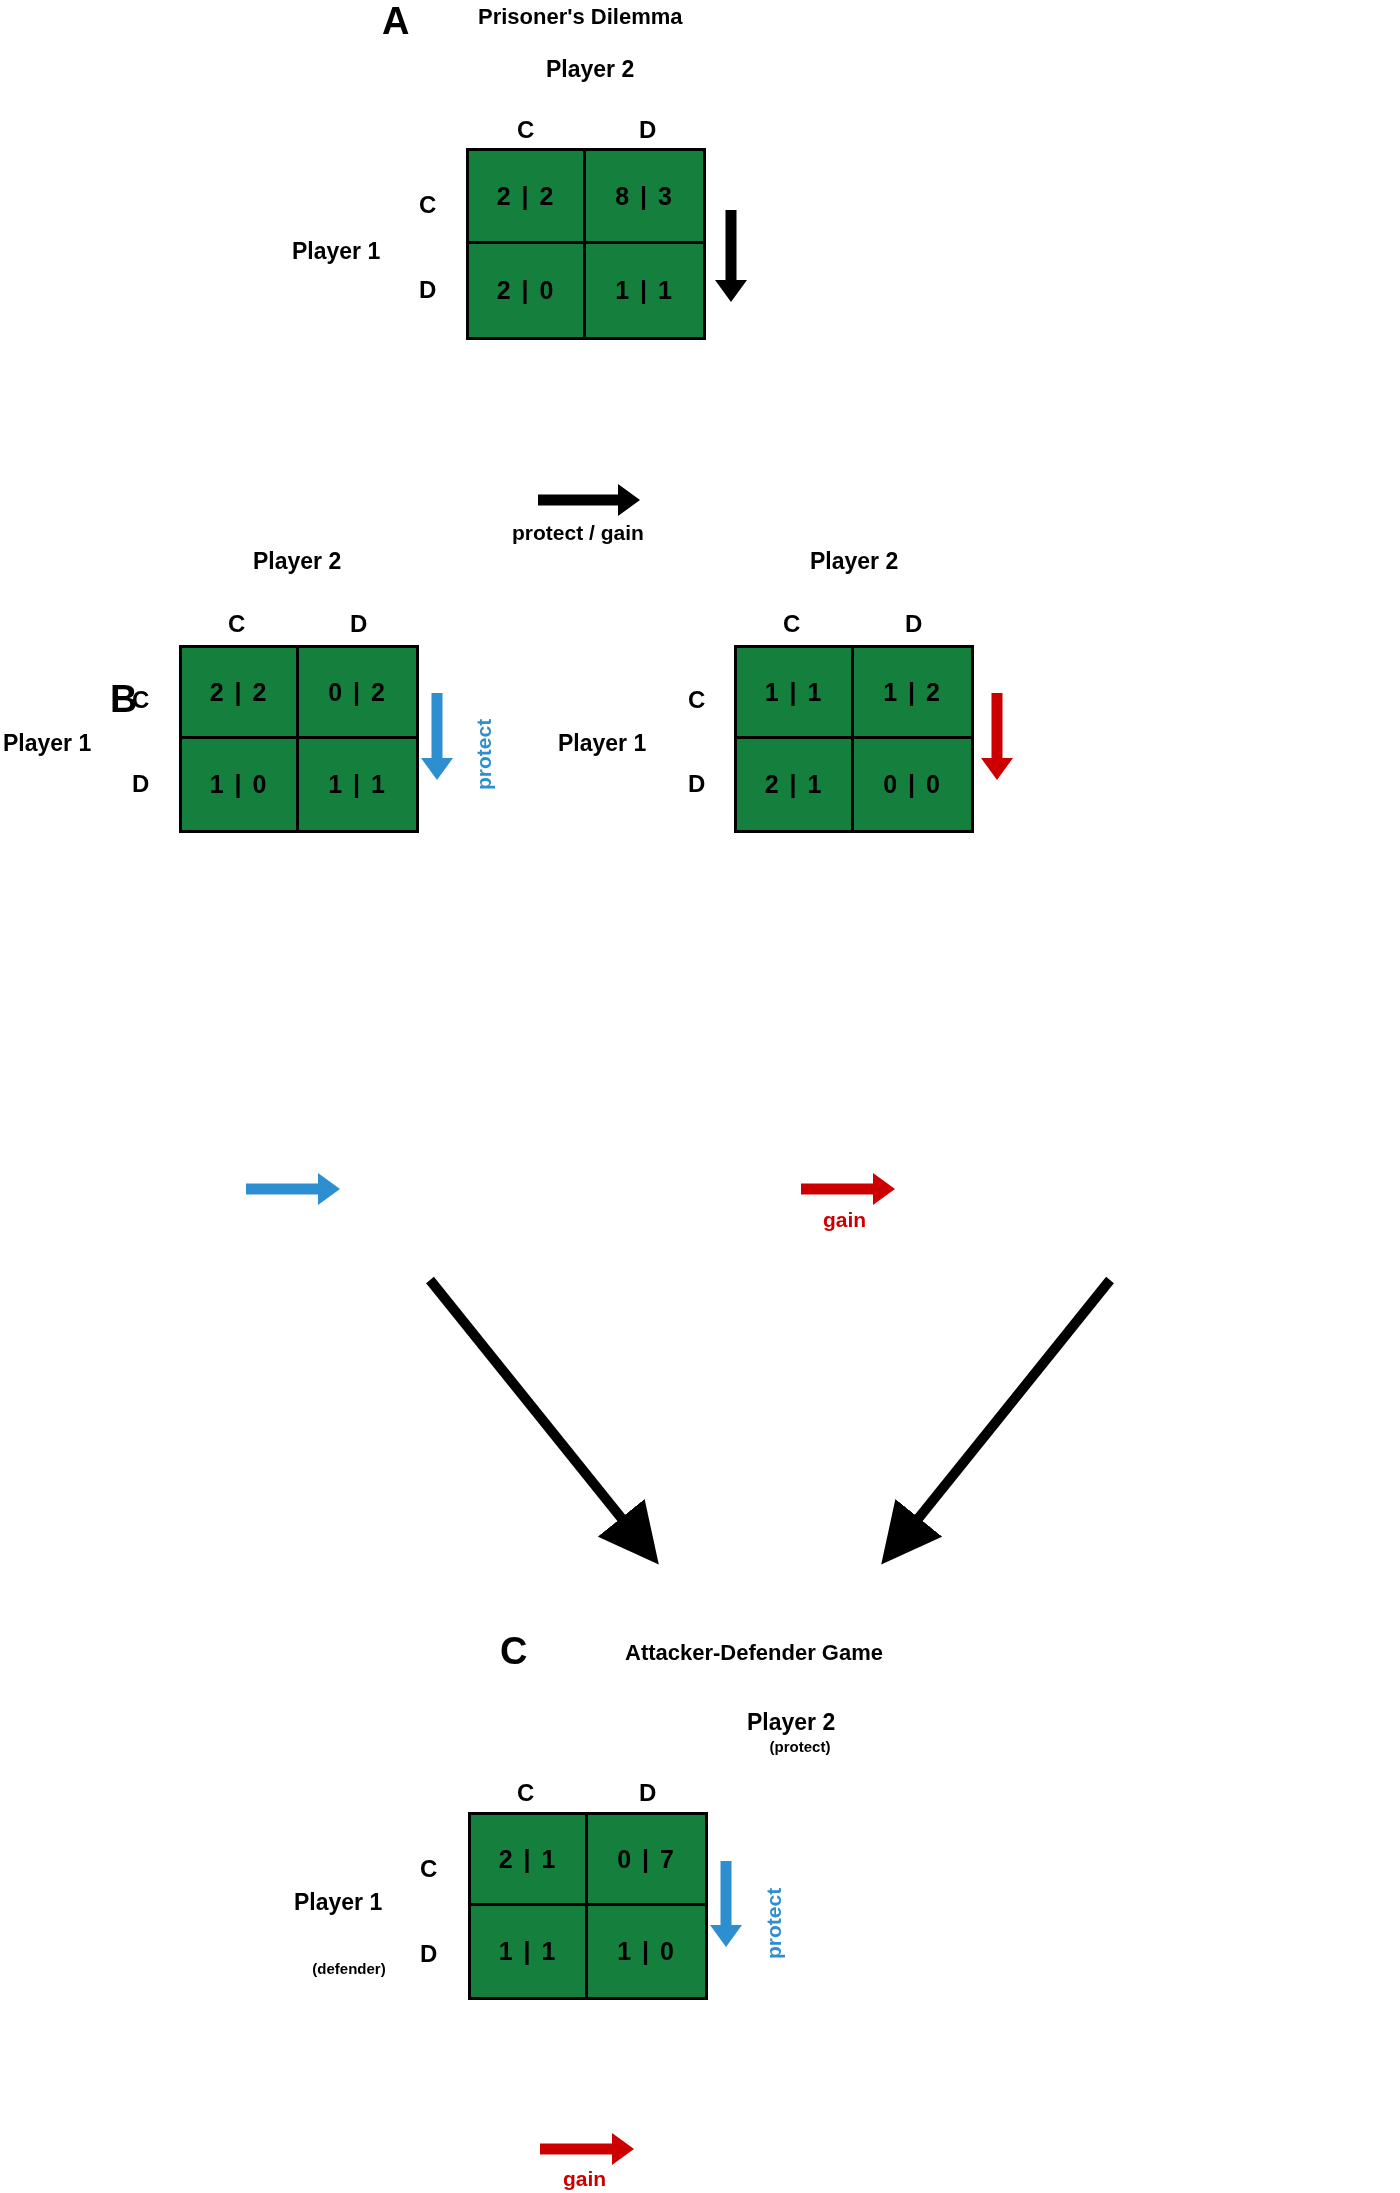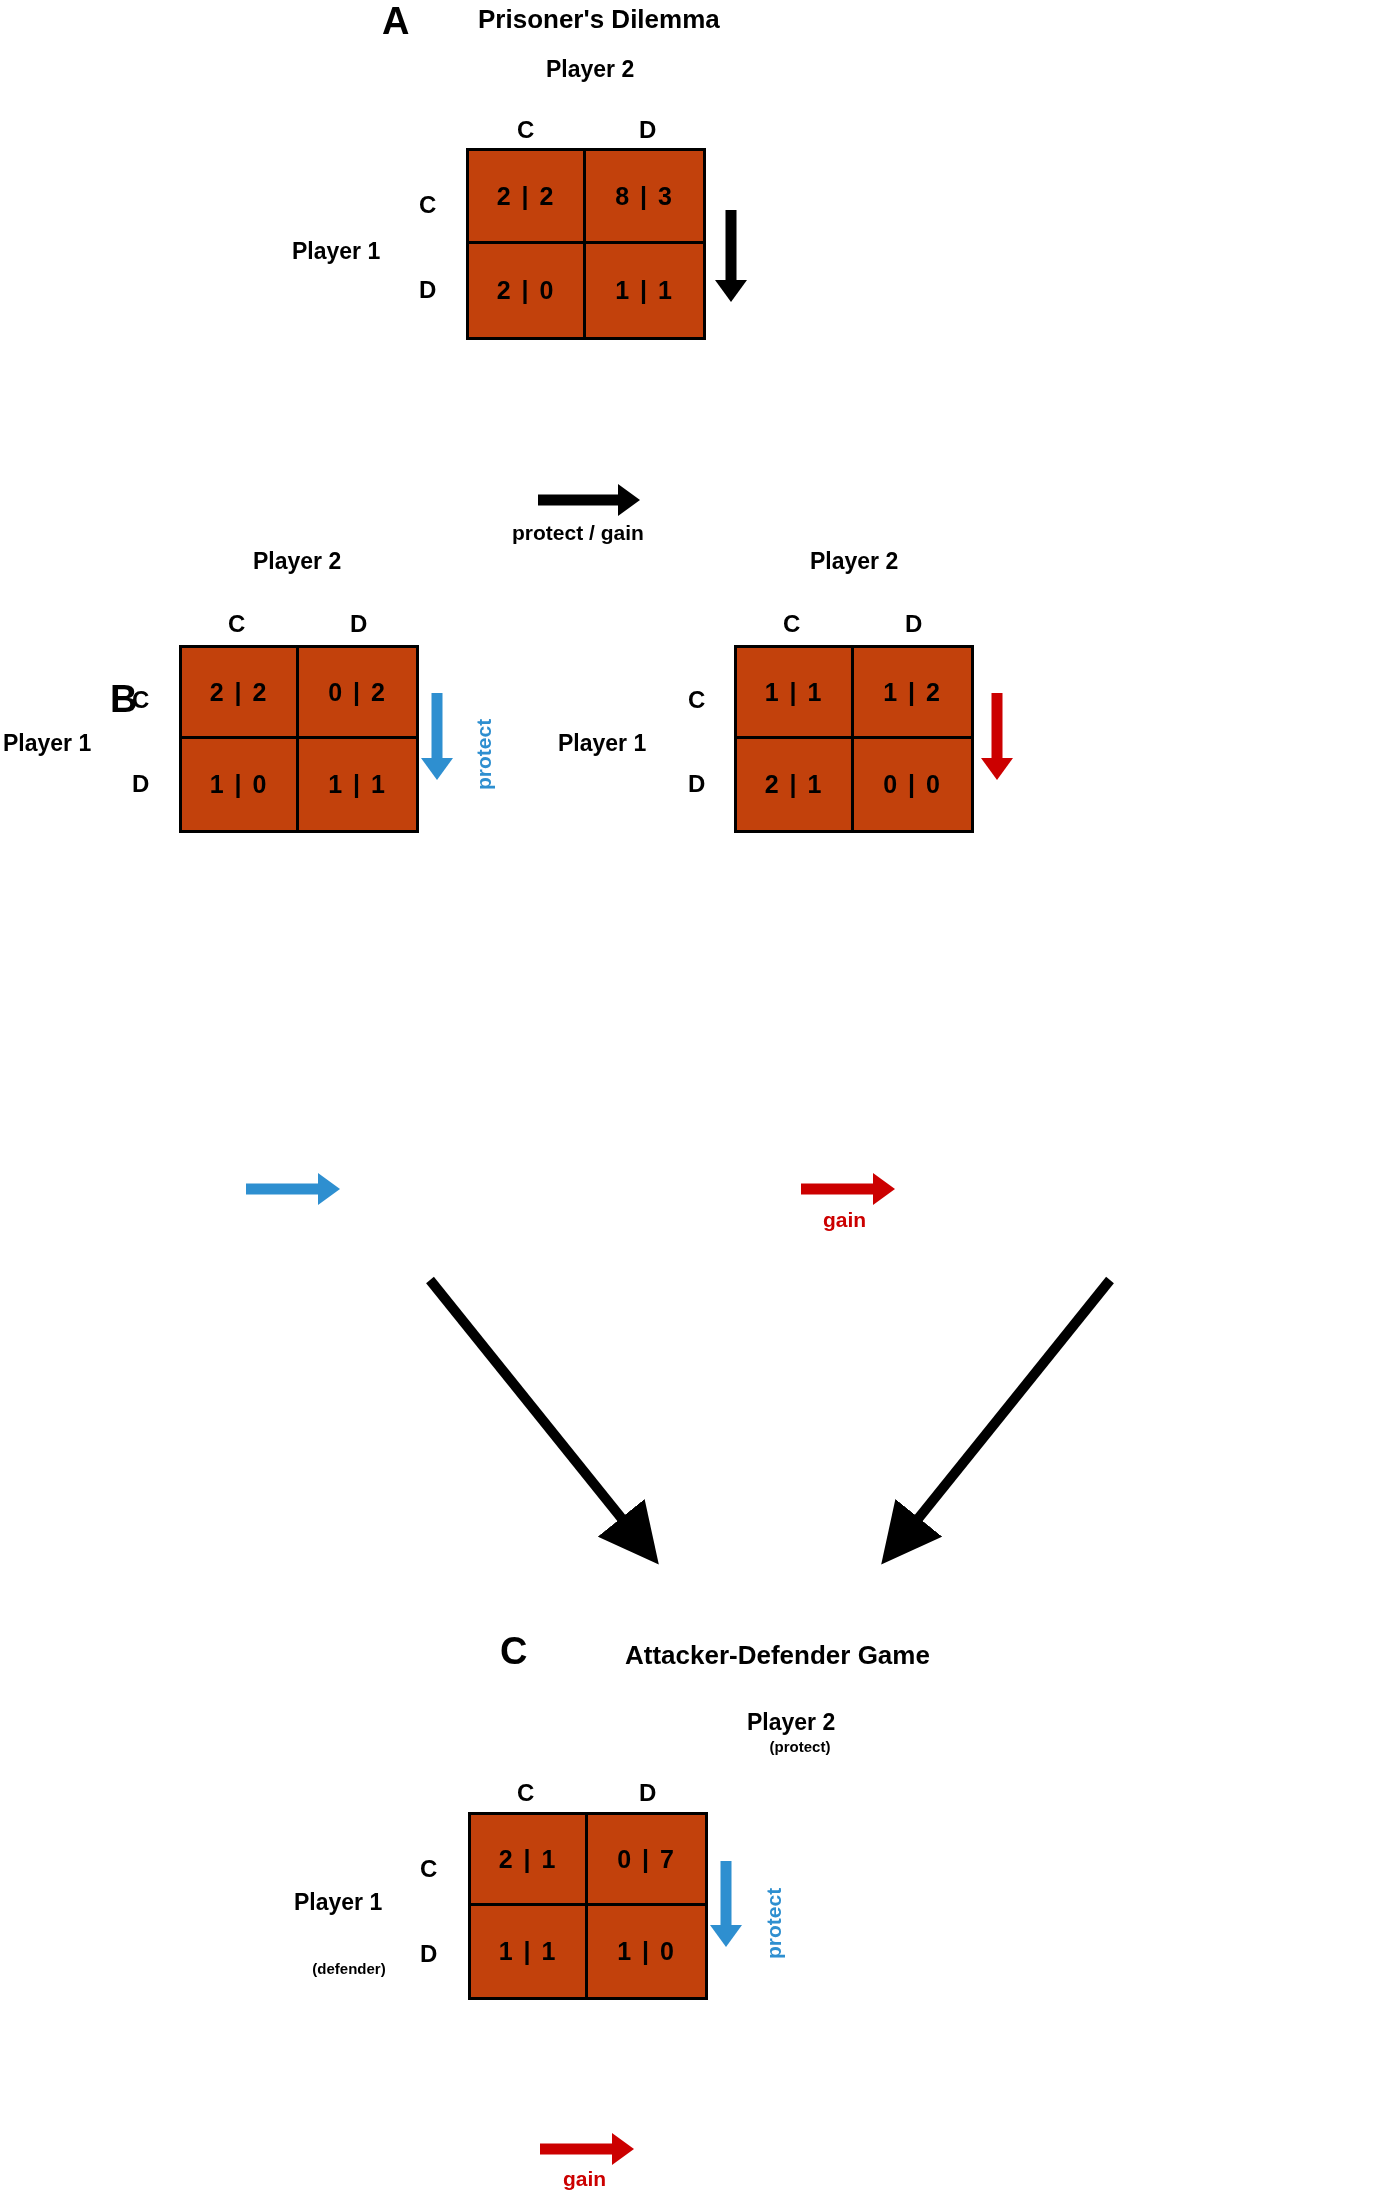--- a/index.html
+++ b/index.html
@@ -17,21 +17,21 @@
   }
   .abs { position: absolute; }
 
   
   .panel-letter {
     font-size: 38px;
     font-weight: bold;
     letter-spacing: 0px;
   }
   .panel-title {
-    font-size: 26px;
+    font-size: 22px;
     font-weight: bold;
     white-space: nowrap;
   }
   .player-label {
     font-size: 23px;
     font-weight: bold;
     white-space: nowrap;
   }
   .player-sub {
     font-size: 15px;
@@ -45,21 +45,21 @@
   }
 
   
   .matrix {
     position: absolute;
     display: grid;
     grid-template-columns: 1fr 1fr;
     grid-template-rows: 1fr 1fr;
     border: 3px solid #000;
     box-sizing: border-box;
-    background: #c2410c;
+    background: #15803d;
   }
   .cell {
     display: flex;
     align-items: center;
     justify-content: center;
     font-size: 25px;
     font-weight: bold;
     box-sizing: border-box;
     letter-spacing: 2px;
   }

